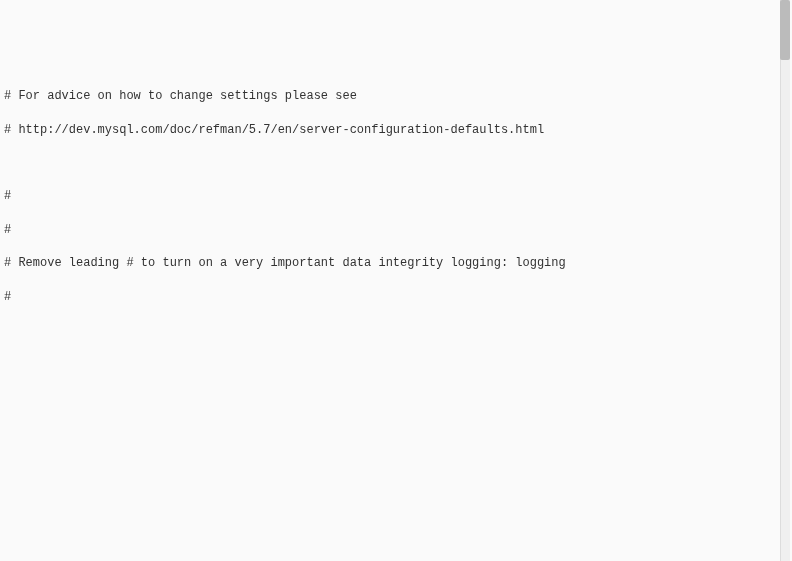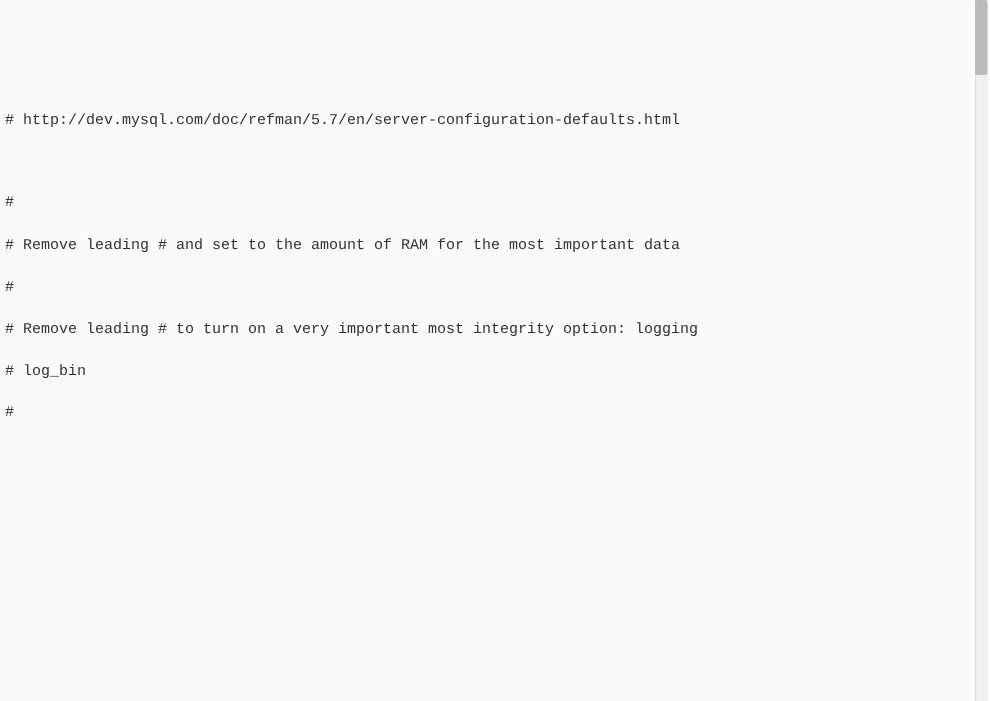--- a/index.html
+++ b/index.html
@@ -42,27 +42,26 @@
       background: #bbb;
       border-radius: 2px;
     }
   </style>
 </head>
 <body>
 
 
 
 <div class="terminal">
+<span class="line"># For advice on how to change settings please see</span>
 <span class="line"># http://dev.mysql.com/doc/refman/5.7/en/server-configuration-defaults.html</span>
 <span class="line"></span>
 <span class="line">#</span>
-<span class="line"># Remove leading # and set to the amount of RAM for the most important data</span>
 <span class="line">#</span>
-<span class="line"># Remove leading # to turn on a very important most integrity option: logging</span>
-<span class="line"># log_bin</span>
+<span class="line"># Remove leading # to turn on a very important data integrity logging: logging</span>
 <span class="line">#</span>
 
 
 
 
 
 
 
 
 

